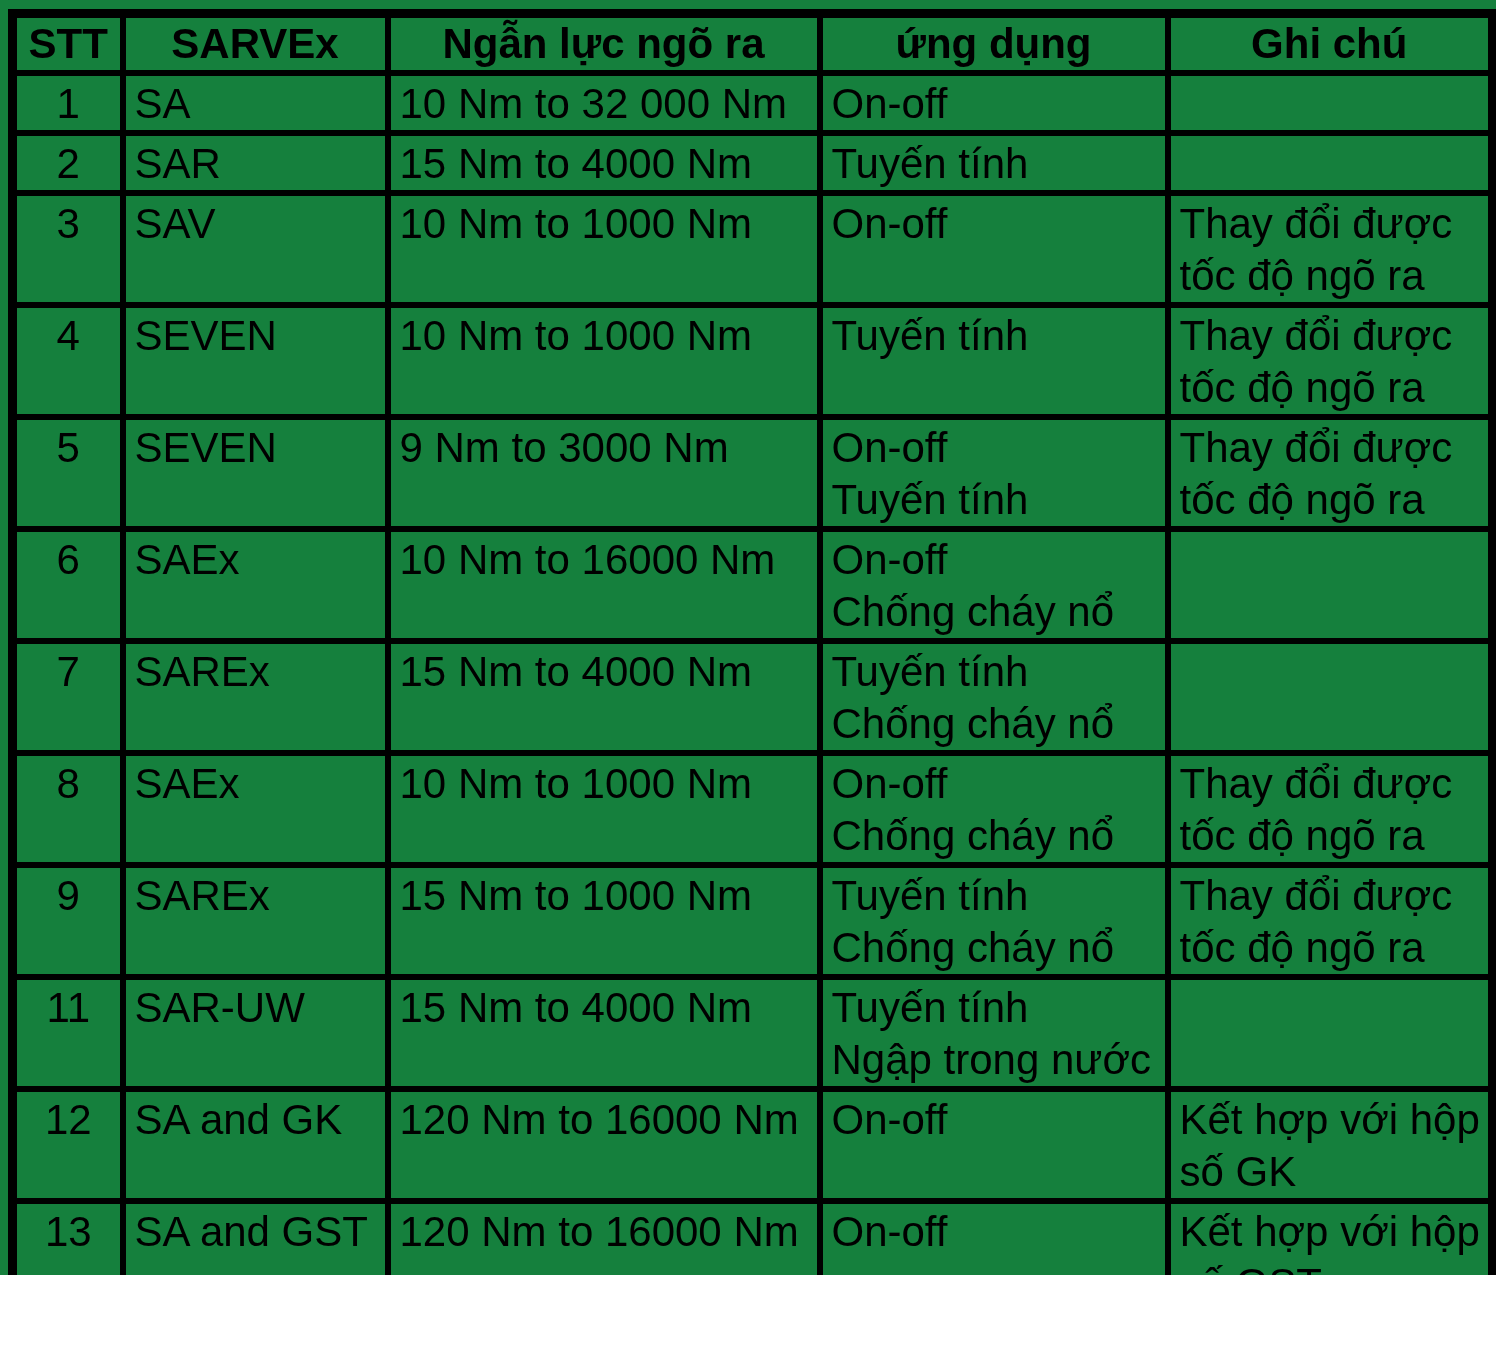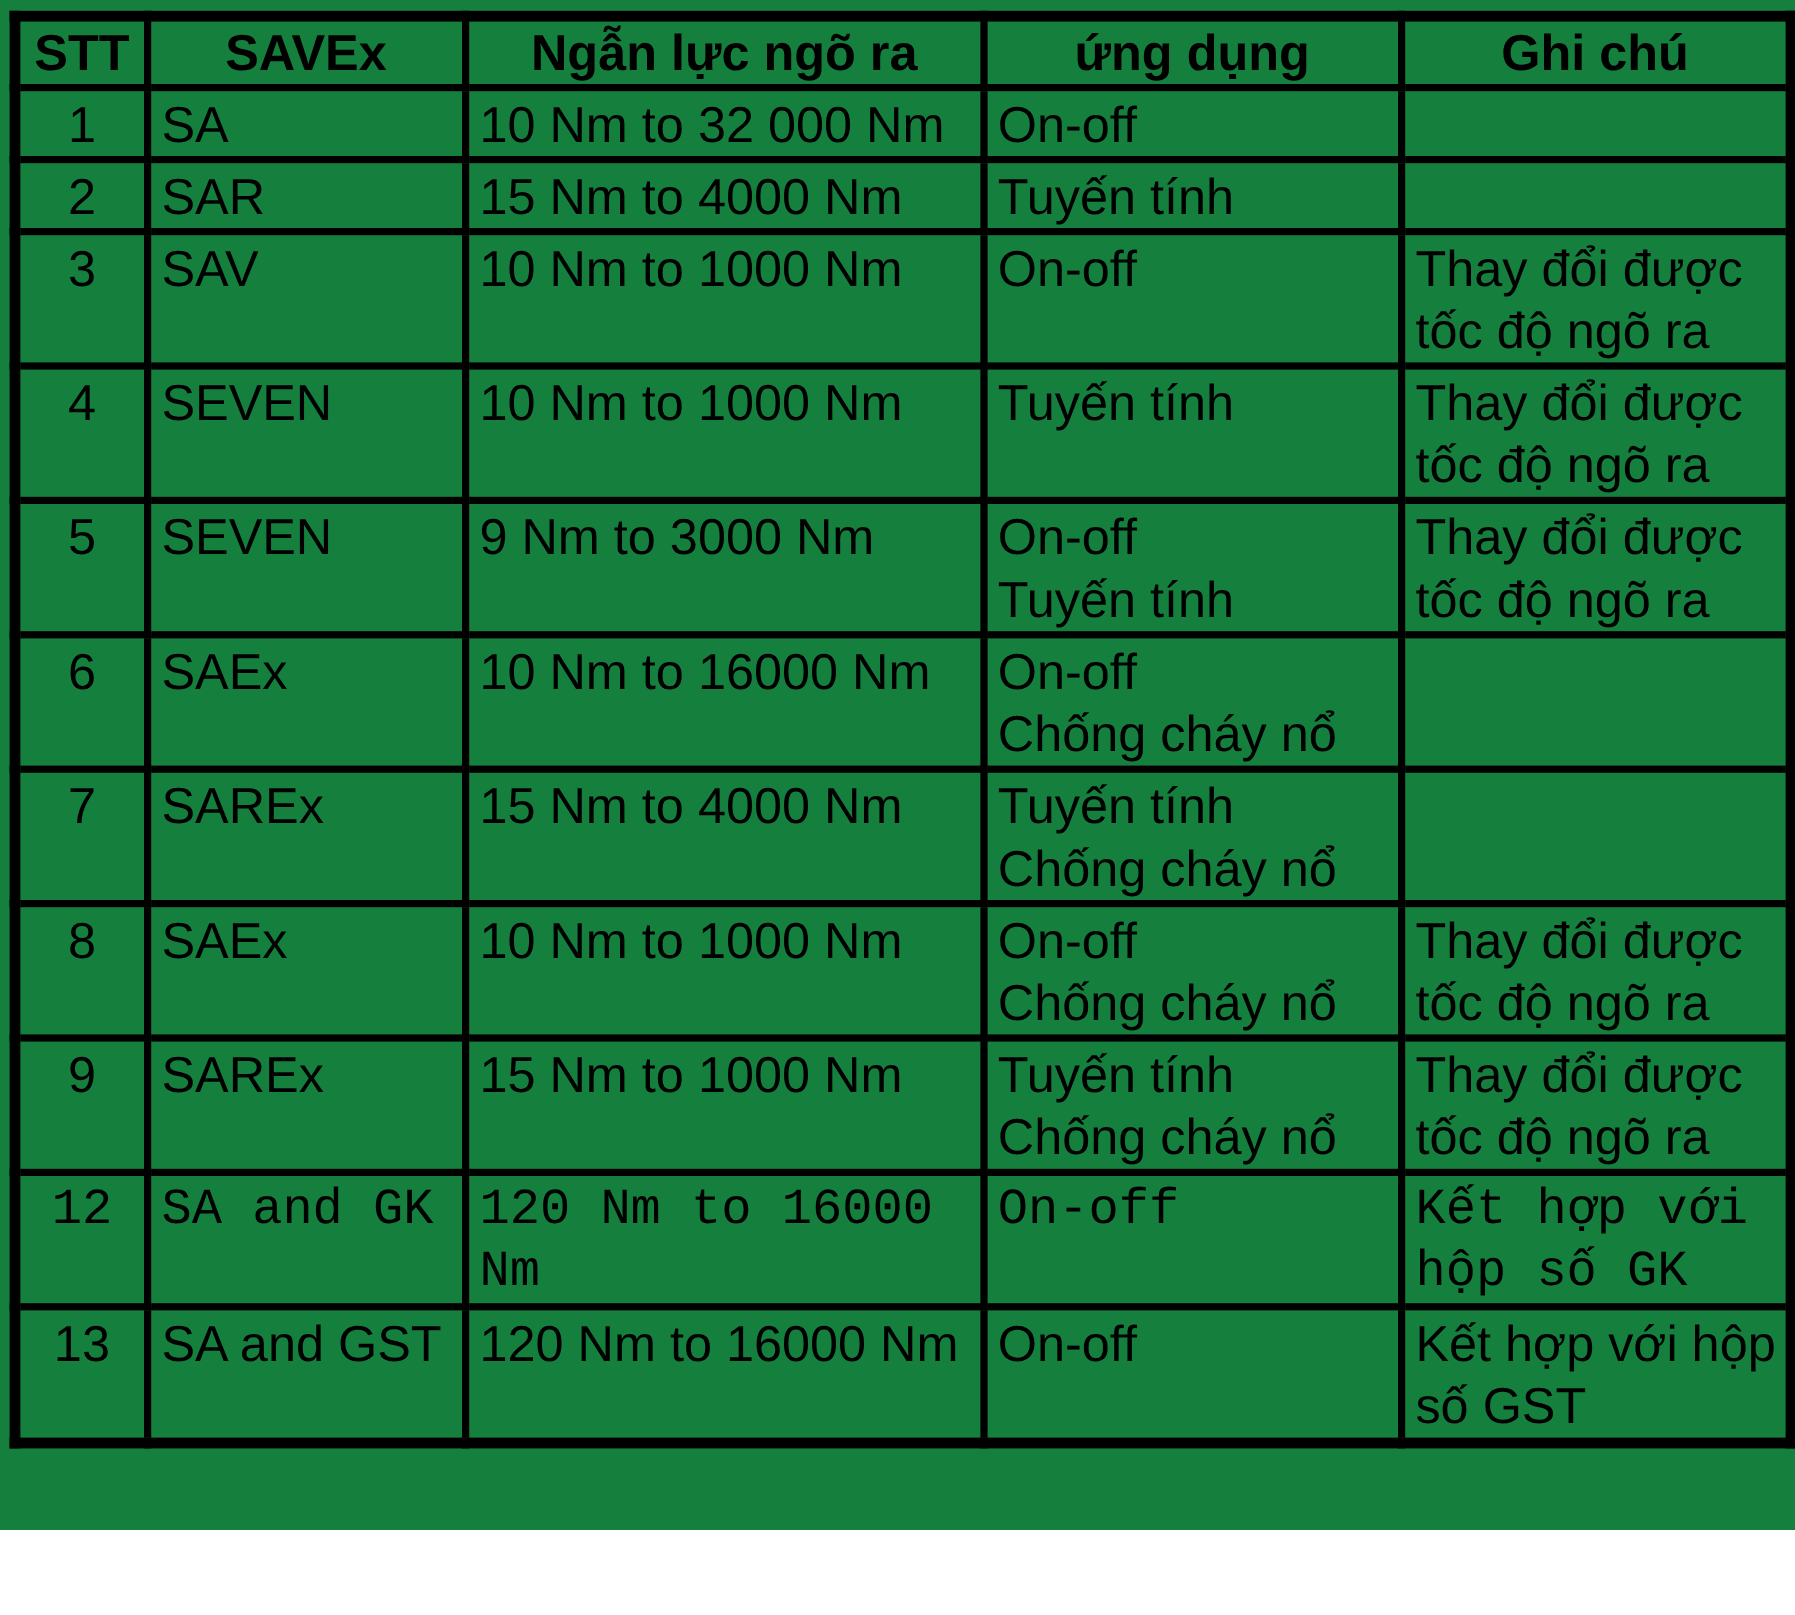--- a/index.html
+++ b/index.html
@@ -68,21 +68,21 @@
     <colgroup>
       <col class="col-w-stt">
       <col class="col-w-model">
       <col class="col-w-torque">
       <col class="col-w-app">
       <col class="col-w-note">
     </colgroup>
     <thead>
       <tr>
         <th>STT</th>
-        <th>SAVEx</th>
+        <th>SARVEx</th>
         <th>Ngẫn lực ngõ ra</th>
         <th>ứng dụng</th>
         <th>Ghi chú</th>
       </tr>
     </thead>
     <tbody>
         <tr style="height: 56px;">
           <td class="col-stt">1</td>
           <td class="col-model">SA</td>
           <td class="col-torque">10 Nm to 32 000 Nm</td>
@@ -143,21 +143,29 @@
           <td class="col-note">Thay đổi được tốc độ ngõ ra</td>
         </tr>
         <tr style="height: 100px;">
           <td class="col-stt">9</td>
           <td class="col-model">SAREx</td>
           <td class="col-torque">15 Nm to 1000 Nm</td>
           <td class="col-application">Tuyến tính
 Chống cháy nổ</td>
           <td class="col-note">Thay đổi được tốc độ ngõ ra</td>
         </tr>
-        <tr style="height: 108px; font-family: Liberation Mono, monospace;">
+        <tr style="height: 100px;">
+          <td class="col-stt">11</td>
+          <td class="col-model">SAR-UW</td>
+          <td class="col-torque">15 Nm to 4000 Nm</td>
+          <td class="col-application">Tuyến tính
+Ngập trong nước</td>
+          <td class="col-note"></td>
+        </tr>
+        <tr style="height: 108px;">
           <td class="col-stt">12</td>
           <td class="col-model">SA and GK</td>
           <td class="col-torque">120 Nm to 16000 Nm</td>
           <td class="col-application">On-off</td>
           <td class="col-note">Kết hợp với hộp số GK</td>
         </tr>
         <tr style="height: 108px;">
           <td class="col-stt">13</td>
           <td class="col-model">SA and GST</td>
           <td class="col-torque">120 Nm to 16000 Nm</td>

